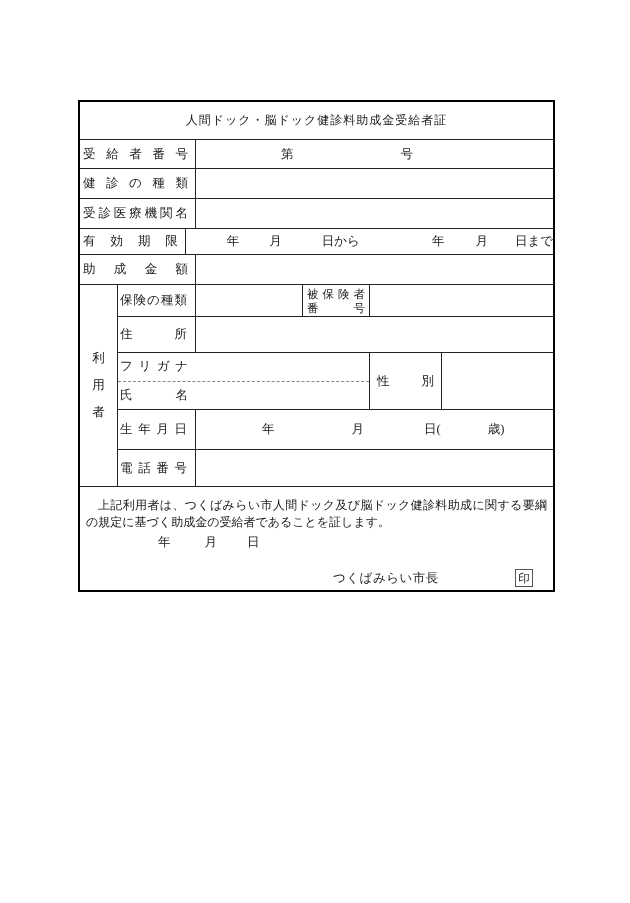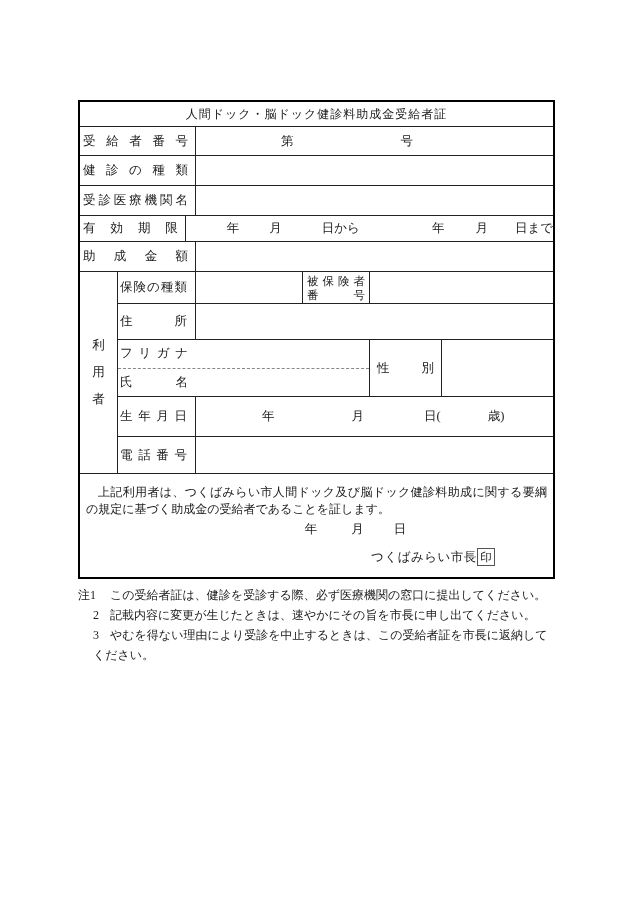--- a/index.html
+++ b/index.html
@@ -25,21 +25,21 @@
     width: 477px;
     border: 2px solid #000;
     font-size: 12.5px;
     background: #fff;
   }
   .row { display: flex; border-bottom: 1px solid #222; }
   .row:last-child { border-bottom: none; }
   .cell { display: flex; align-items: center; }
   .br { border-right: 1px solid #222; }
 
-  .h-title { height: 25px; }
+  .h-title { height: 38px; }
   .h-recipient { height: 29px; }
   .h-kenshin { height: 30px; }
   .h-kikan { height: 30px; }
   .h-yuko { height: 26px; }
   .h-josei { height: 30px; }
   .h-cert { height: 103px; }
 
   .title-cell {
     flex: 1; justify-content: center;
     font-size: 12px; letter-spacing: 1px;
@@ -90,31 +90,31 @@
 
   
   .seg { display: inline-block; white-space: nowrap; }
   .rec-dai { margin-left: 85px; }
   .rec-go  { margin-left: 107px; }
   .vy1 { margin-left: 41px; } .vm1 { margin-left: 30px; } .vd1 { margin-left: 40px; }
   .vy2 { margin-left: 72px; } .vm2 { margin-left: 31px; } .vd2 { margin-left: 27px; }
   .by  { margin-left: 66px; } .bm  { margin-left: 77px; } .bd  { margin-left: 60px; } .bage { margin-left: 47px; }
 
   
-  .cert-cell { flex: 1; display: flex; flex-direction: column; padding-top: 10px; align-items: center; }
+  .cert-cell { flex: 1; display: flex; flex-direction: column; padding-top: 10px; }
   .cert-text {
     padding: 0 6px;
     font-size: 12px;
     line-height: 16.5px;
     text-indent: 1em;
     text-align: justify;
   }
   .cert-date { margin-top: 4px; display: flex; font-size: 12.5px; }
   .cd-y { margin-left: 78px; } .cd-m { margin-left: 34px; } .cd-d { margin-left: 30px; }
-  .cert-sign { margin-top: 10px; display: flex; align-items: center; font-size: 12.5px; }
+  .cert-sign { margin-top: 18px; display: flex; align-items: center; font-size: 12.5px; }
   .mayor { margin-left: 253px; letter-spacing: 0.5px; }
   .seal-box {
     margin-left: auto; margin-right: 20px;
     width: 18px; height: 18px;
     border: 1px solid #555;
     display: flex; align-items: center; justify-content: center;
     font-size: 11.5px;
   }
 
   
@@ -334,19 +334,14 @@
           <span class="mayor">つくばみらい市長</span>
           <span class="seal-box">
             <span>印</span>
           </span>
         </div>
       </div>
     </div>
 
   </div>
 
-  <div class="notes">
-    <div class="note-item"><span class="note-marker">注1</span><span>この受給者証は、健診を受診する際、必ず医療機関の窓口に提出してください。</span></div>
-    <div class="note-item indent"><span class="note-marker">2</span><span>記載内容に変更が生じたときは、速やかにその旨を市長に申し出てください。</span></div>
-    <div class="note-item indent"><span class="note-marker">3</span><span>やむを得ない理由により受診を中止するときは、この受給者証を市長に返納してください。</span></div>
-  </div>
 
 </div>
 
 </body></html>

